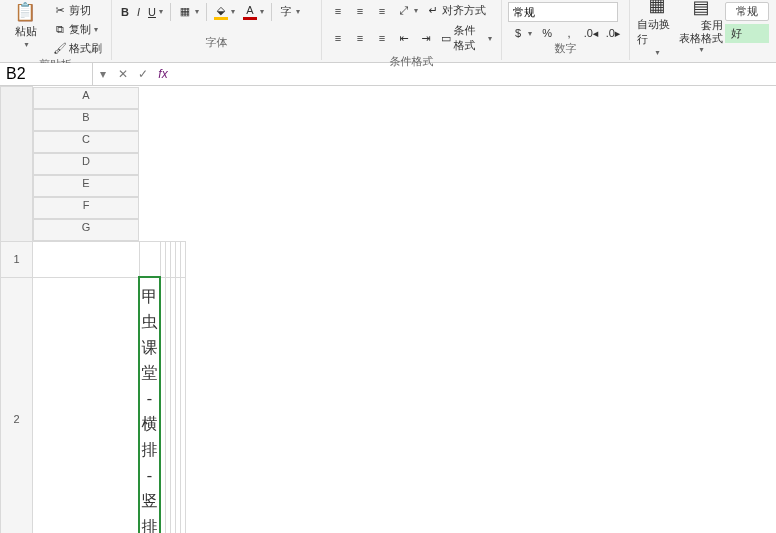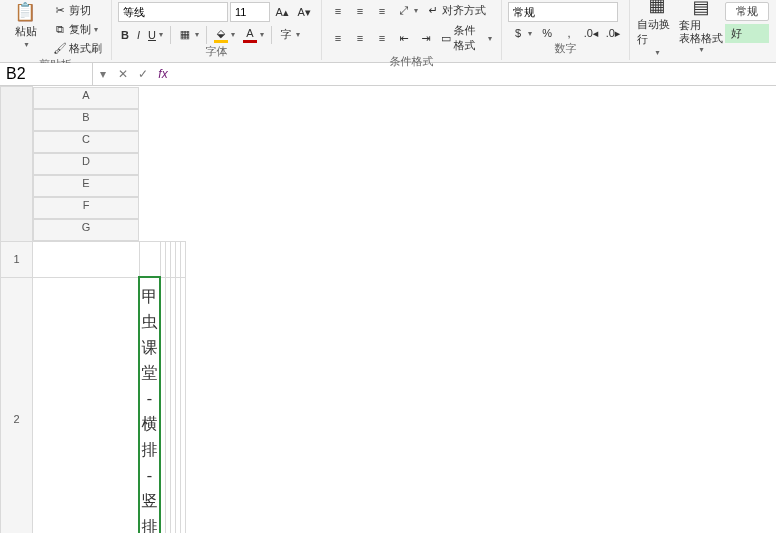--- a/index.html
+++ b/index.html
@@ -62,30 +62,20 @@
             <span>格式刷</span>
           </div>
       </div>
     </div>
     <div class="group-label">剪贴板</div>
   </div>
 
   <div class="group" style="flex:0 0 210px">
     <div class="group-body" style="flex-direction:column;gap:3px;width:100%">
       <div class="row">
-        <input class="combo" style="width: 100px;" value="等线">
-        <input class="combo" style="width: 30px;" value="11">
-        <span class="btn">
-            <span class="icon">A▴</span>
-          </span>
-        <span class="btn">
-            <span class="icon">A▾</span>
-          </span>
-      </div>
-      <div class="row">
         <span class="btn">
             <b>B</b>
           </span>
         <span class="btn">
             <i>I</i>
           </span>
         <span class="btn">
             <u>U</u>
             <span class="dd">▾</span>
           </span>
@@ -189,21 +179,21 @@
 
   <div class="group" style="border-right:none;flex:1">
     <div class="group-body">
       <div class="bigbtn">
         <span class="bigicon">▦</span>
         <span>自动换行</span>
         <span class="dd">▾</span>
       </div>
       <div class="bigbtn">
         <span class="bigicon">▤</span>
-        <span style="white-space:pre;text-align:left;line-height:1.1">套用
+        <span style="white-space:pre;text-align:right;line-height:1.1">套用
 表格格式</span>
         <span class="dd">▾</span>
       </div>
       <div class="col" style="gap:3px">
         <span class="btn" style="border:1px solid #ccc;background:#fff;width:36px;justify-content:center">
             <span>常规</span>
           </span>
         <span class="swatch-green"><span>好</span></span>
       </div>
     </div>

